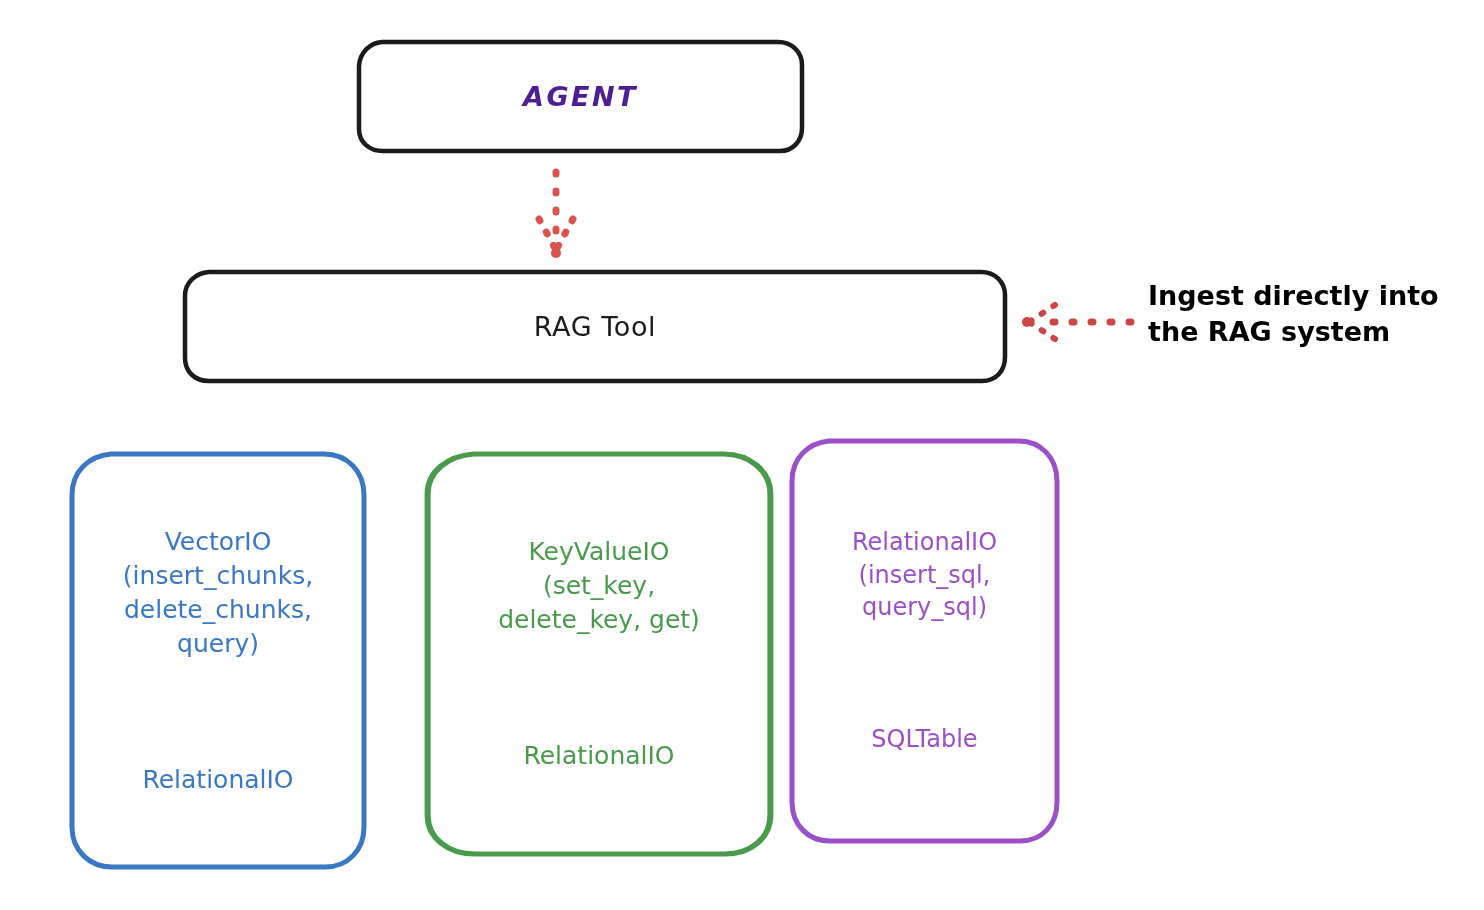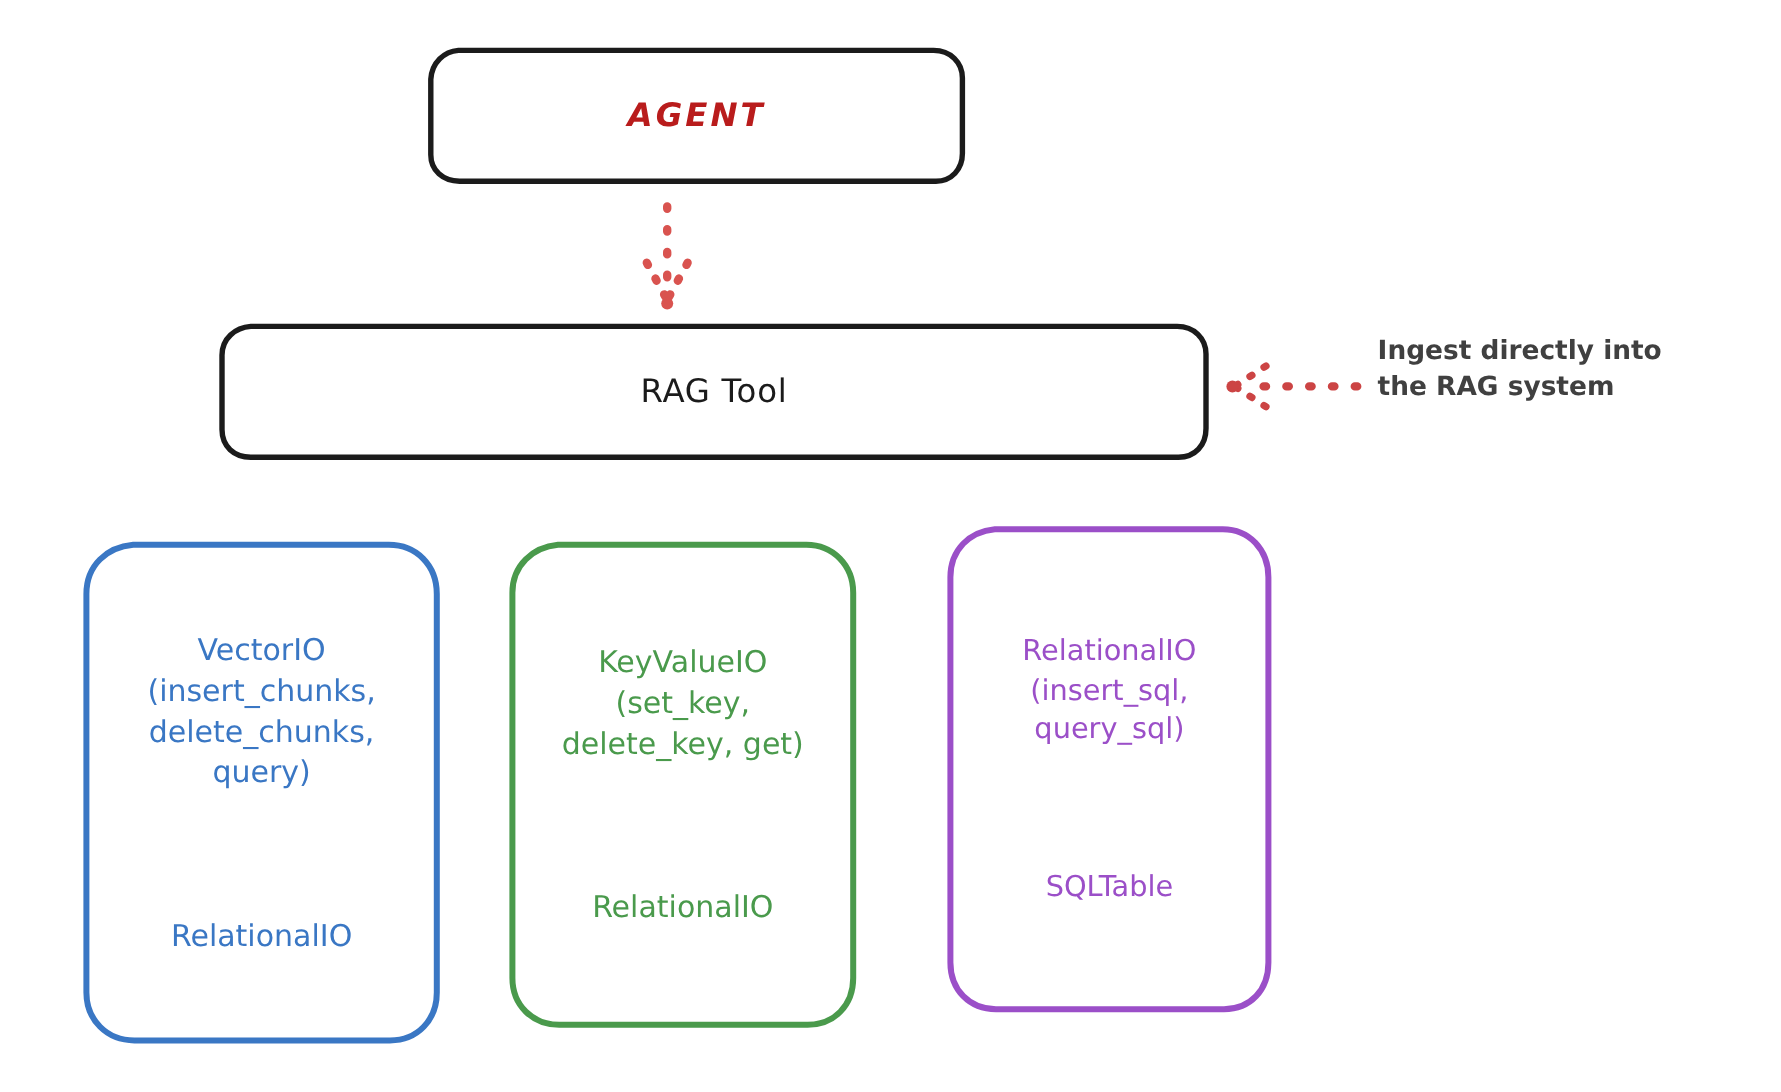--- a/index.html
+++ b/index.html
@@ -51,38 +51,38 @@
   
   #agent-node {
     left: 356px; top: 39px; width: 449px; height: 115px;
   }
   #agent-node .label {
     font-family: "DejaVu Sans", sans-serif;
     font-style: italic;
     font-weight: 700;
     font-size: 27px;
     letter-spacing: 2.5px;
-    color: #b91c1c;
+    color: #4c1d95;
   }
 
   #rag-tool-node {
     left: 156px; top: 269px; width: 826px; height: 115px; margin-left: 26px;
   }
   #rag-tool-node .label {
     font-family: "DejaVu Sans", sans-serif;
     font-size: 27px;
     letter-spacing: 0.6px;
     color: #1b1b1b;
   }
 
   #vector-io-node {
     left: 69px; top: 451px; width: 298px; height: 419px;
   }
   #key-value-io-node {
-    left: 424px; top: 451px; width: 290px; height: 406px;
+    left: 424px; top: 451px; width: 350px; height: 406px;
   }
   #relational-io-node {
     left: 789px; top: 438px; width: 271px; height: 406px;
   }
 
   .io-node .label {
     font-family: "DejaVu Sans", sans-serif;
     font-weight: 500;
     font-size: 25px;
     line-height: 1.36;
@@ -95,23 +95,23 @@
   .io-gap { display: block; height: 34px; }
 
   
   #annotation-text {
     position: absolute;
     left: 1148px;
     top: 278px;
     width: 330px;
     font-family: "DejaVu Sans", sans-serif;
     font-weight: 600;
-    font-size: 22px;
+    font-size: 27px;
     line-height: 1.35;
-    color: #404040;
+    color: #000000;
     white-space: pre-line;
     text-align: left;
   }
 
   svg.overlay {
     position: absolute;
     left: 0; top: 0;
     width: 1484px;
     height: 910px;
     z-index: 5;

